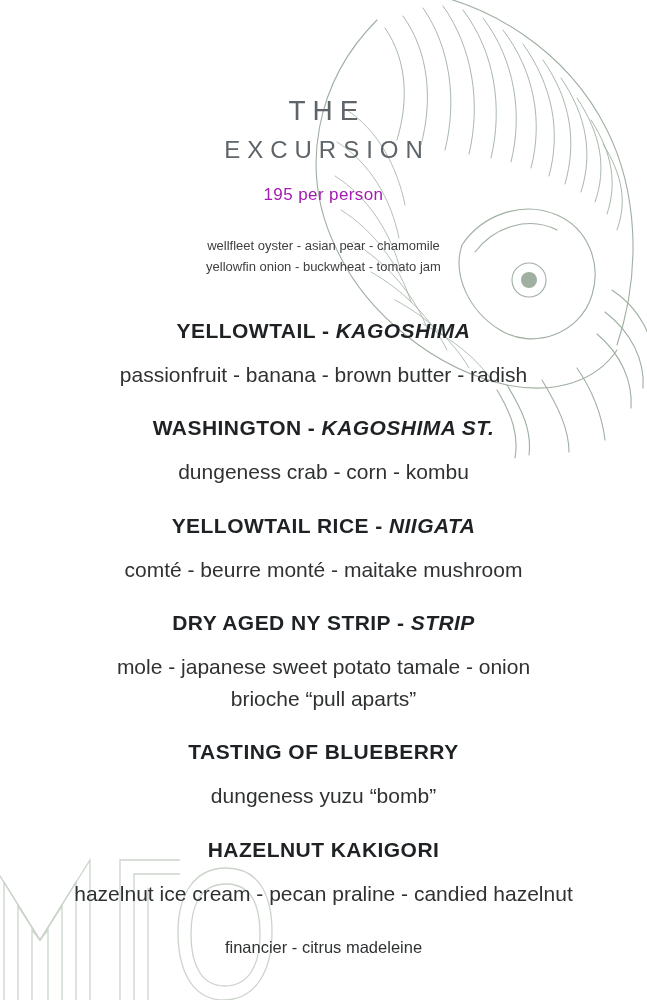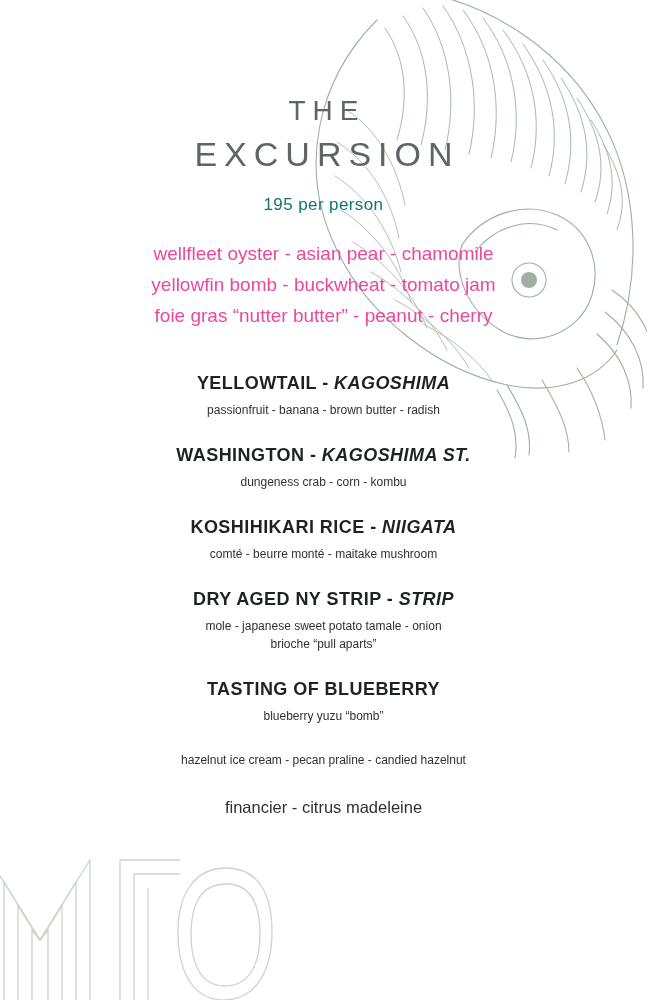--- a/index.html
+++ b/index.html
@@ -59,60 +59,60 @@
     color: #5e6468;
     font-weight: 400;
     line-height: 1.05;
   }
   .title-line-1 {
     font-size: 28px;
     letter-spacing: 7px;
     padding-left: 7px;
   }
   .title-line-2 {
-    font-size: 34px;
+    font-size: 24px;
     letter-spacing: 7px;
     padding-left: 7px;
     margin-top: 12px;
   }
   .price {
     margin-top: 22px;
     font-size: 17px;
-    color: #0f766e;
+    color: #a21caf;
     letter-spacing: 0.4px;
   }
 
   .intro {
-    margin-top: 24px;
-    font-size: 19px;
+    margin-top: 30px;
+    font-size: 13px;
     line-height: 1.62;
-    color: #ec4899;
+    color: #404040;
   }
   .intro div {
     white-space: nowrap;
   }
 
   .courses {
     margin-top: 42px;
   }
   .course {
     margin-bottom: 26px;
   }
   .course-head {
-    font-size: 18px;
+    font-size: 21px;
     font-weight: bold;
     letter-spacing: 0.45px;
     color: #1f2224;
   }
   .course-head .origin {
     font-style: italic;
   }
   .course-desc {
-    margin-top: 7px;
-    font-size: 12px;
+    margin-top: 16px;
+    font-size: 21px;
     line-height: 1.5;
     color: #2f3133;
   }
 
   .mignardises {
     margin-top: 18px;
     font-size: 16.5px;
     line-height: 1.5;
     color: #2f3133;
   }
@@ -193,64 +193,64 @@
   <div class="content">
 
     <div class="title-block">
       <div class="title-line-1">THE</div>
       <div class="title-line-2">EXCURSION</div>
       <div class="price">195 per person</div>
     </div>
 
     <div class="intro">
       <div>wellfleet oyster - asian pear - chamomile</div>
-      <div>yellowfin bomb - buckwheat - tomato jam</div>
-      <div>foie gras “nutter butter” - peanut - cherry</div>
+      <div>yellowfin onion - buckwheat - tomato jam</div>
     </div>
 
     <div class="courses">
 
       <div class="course">
         <div class="course-head"><span>YELLOWTAIL - </span><span class="origin">KAGOSHIMA</span></div>
         <div class="course-desc">
           <div>passionfruit - banana - brown butter - radish</div>
         </div>
       </div>
 
       <div class="course">
         <div class="course-head"><span>WASHINGTON - </span><span class="origin">KAGOSHIMA ST.</span></div>
         <div class="course-desc">
           <div>dungeness crab - corn - kombu</div>
         </div>
       </div>
 
 
       <div class="course">
-        <div class="course-head"><span>KOSHIHIKARI RICE - </span><span class="origin">NIIGATA</span></div>
+        <div class="course-head"><span>YELLOWTAIL RICE - </span><span class="origin">NIIGATA</span></div>
         <div class="course-desc">
           <div>comté - beurre monté - maitake mushroom</div>
         </div>
       </div>
 
       <div class="course">
         <div class="course-head"><span>DRY AGED NY STRIP - </span><span class="origin">STRIP</span></div>
         <div class="course-desc">
           <div>mole - japanese sweet potato tamale - onion</div>
           <div>brioche “pull aparts”</div>
         </div>
       </div>
 
       <div class="course">
         <div class="course-head"><span>TASTING OF BLUEBERRY</span><span class="origin"></span></div>
         <div class="course-desc">
-          <div>blueberry yuzu “bomb”</div>
-        </div>
-      </div>
-
-      <div class="course">
+          <div>dungeness yuzu “bomb”</div>
+        </div>
+      </div>
+
+      <div class="course">
+        <div class="course-head"><span>HAZELNUT KAKIGORI</span><span class="origin"></span></div>
         <div class="course-desc">
           <div>hazelnut ice cream - pecan praline - candied hazelnut</div>
         </div>
       </div>
 
     </div>
 
     <div class="mignardises">
       <div>financier - citrus madeleine</div>
 

